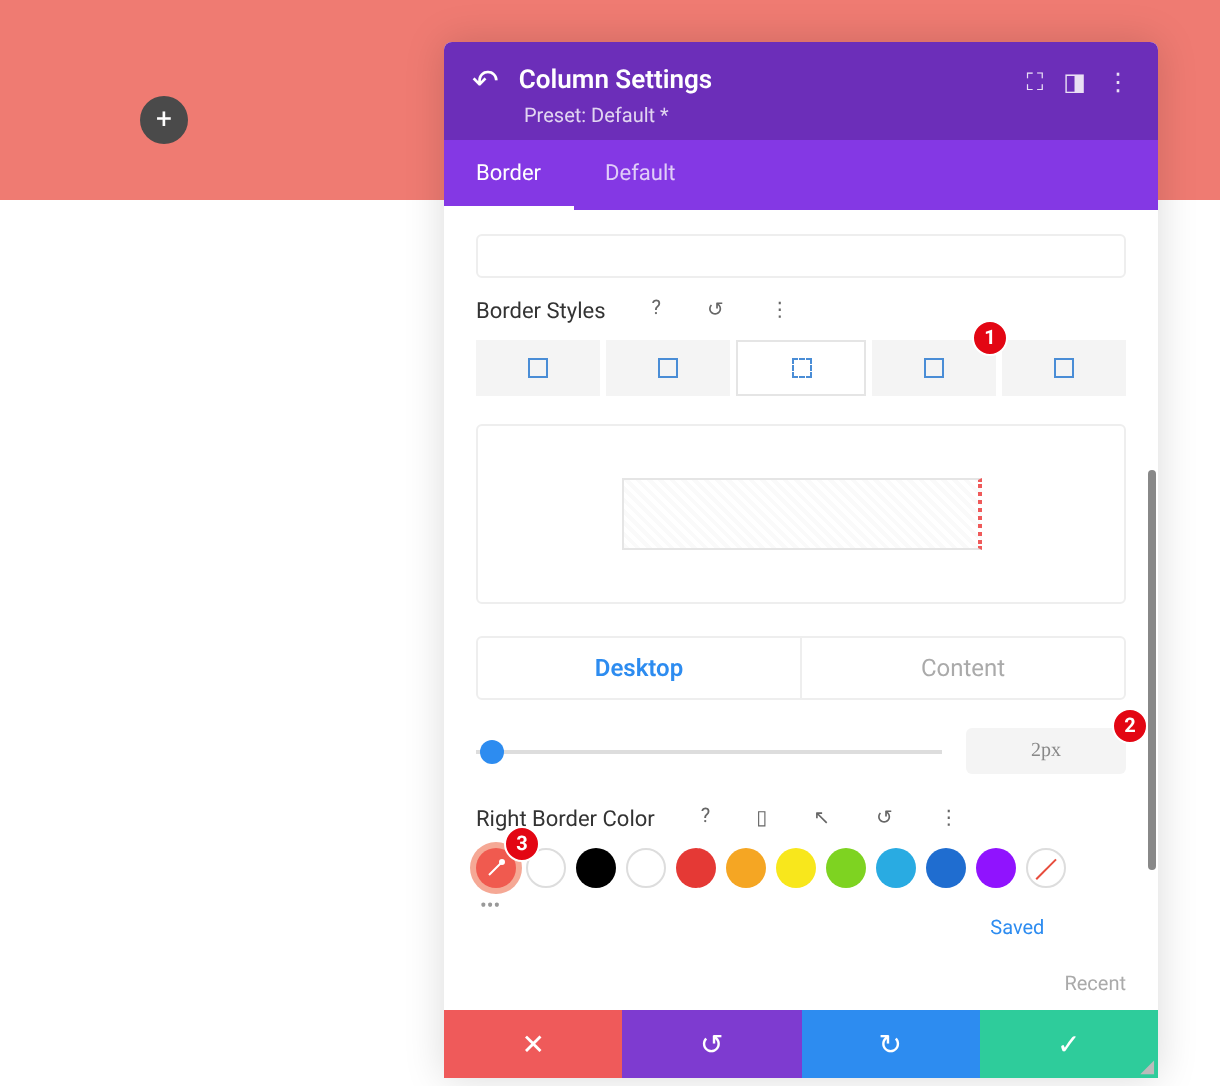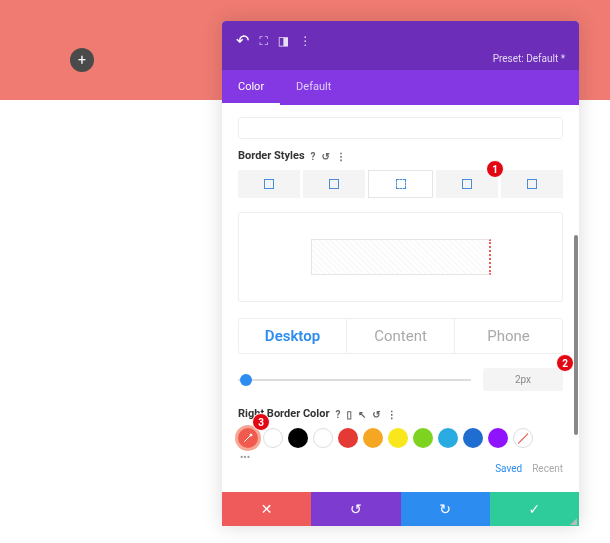--- a/index.html
+++ b/index.html
@@ -6,54 +6,54 @@
 body { font-family: -apple-system, BlinkMacSystemFont, "Segoe UI", Roboto, sans-serif; width: 610px; height: 543px; overflow: hidden; position: relative; background: #fff; }
 .bg-top { position: absolute; top: 0; left: 0; width: 100%; height: 100px; background: #ef7b72; }
 .add-btn { position: absolute; top: 48px; left: 70px; width: 24px; height: 24px; border-radius: 50%; background: #4a4a4a; color: #fff; display: flex; align-items: center; justify-content: center; font-size: 14px; cursor: pointer; }
 .panel { position: absolute; top: 21px; left: 222px; width: 357px; background: #fff; box-shadow: 0 0 20px rgba(0,0,0,0.15); border-radius: 4px 4px 0 0; overflow: hidden; }
 .header { background: #6c2eb9; color: #fff; padding: 10px 14px 6px; }
 .header-row { display: flex; align-items: center; gap: 10px; }
 .back-ic { font-size: 16px; cursor: pointer; }
 .title { font-size: 13px; font-weight: 600; flex: 1; }
 .hdr-icons { display: flex; gap: 10px; font-size: 12px; }
 .hdr-icons span { cursor: pointer; opacity: 0.85; }
-.preset { font-size: 10px; opacity: 0.8; margin-top: 3px; margin-left: 26px; text-align: right; }
+.preset { font-size: 10px; opacity: 0.8; margin-top: 3px; margin-left: 26px; }
 .tabs { background: #8438e4; display: flex; color: #fff; }
 .tab { padding: 10px 16px; font-size: 11px; cursor: pointer; opacity: 0.75; }
 .tab.active { opacity: 1; border-bottom: 2px solid #fff; }
 .body { padding: 12px 16px 8px; max-height: 400px; overflow-y: auto; position: relative; }
-.sec-label { font-size: 11px; font-weight: 700; color: #333; display: flex; align-items: flex-end; gap: 6px; margin-bottom: 8px; }
+.sec-label { font-size: 11px; font-weight: 400; color: #333; display: flex; align-items: flex-start; gap: 23px; margin-bottom: 8px; }
 .sec-label .ic { font-size: 10px; color: #666; cursor: pointer; }
 .whitebox { background: #fff; border: 1px solid #eee; border-radius: 3px; height: 22px; margin-bottom: 10px; }
 .border-opts { display: flex; gap: 3px; margin-bottom: 14px; }
 .b-opt { flex: 1; background: #f4f4f4; height: 28px; display: flex; align-items: center; justify-content: center; cursor: pointer; position: relative; }
 .b-opt.on { background: #fff; border: 1px solid #e5e5e5; }
 .sq { width: 10px; height: 10px; border: 1px solid #4a8dd6; }
 .sq.dashed { border-style: dashed; }
 .preview { border: 1px solid #eee; border-radius: 3px; height: 90px; display: flex; align-items: center; justify-content: center; margin-bottom: 16px; }
 .preview-in { width: 180px; height: 36px; border: 1px solid #e5e5e5; border-right: 2px dotted #ef5a5a; background: repeating-linear-gradient(45deg,#fafafa,#fafafa 2px,#fff 2px,#fff 4px); }
 .resp-tabs { display: flex; border: 1px solid #eee; border-radius: 3px; margin-bottom: 14px; }
-.rtab { flex: 1; text-align: center; padding: 8px; font-size: 15px; color: #aaa; cursor: pointer; }
+.rtab { flex: 1; text-align: center; padding: 8px; font-size: 12px; color: #aaa; cursor: pointer; }
 .rtab.on { color: #2d8cf0; font-weight: 600; }
 .rtab:not(:last-child) { border-right: 1px solid #eee; }
-.slider-row { display: flex; align-items: center; gap: 12px; margin-bottom: 16px; position: relative; }
+.slider-row { display: flex; align-items: center; gap: 12px; margin-bottom: 16px; position: relative; font-family: Liberation Serif, serif; }
 .slider { flex: 1; position: relative; height: 14px; }
 .track { position: absolute; top: 6px; left: 0; right: 0; height: 2px; background: #ddd; }
 .thumb { position: absolute; top: 1px; left: 2px; width: 12px; height: 12px; border-radius: 50%; background: #2d8cf0; cursor: pointer; }
 .val { width: 80px; background: #f4f4f4; border-radius: 3px; padding: 6px 8px; font-size: 10px; color: #888; text-align: center; }
 .colors { margin-bottom: 8px; position: relative; }
 .swatches { display: flex; gap: 5px; align-items: center; margin-bottom: 4px; }
 .sw { width: 20px; height: 20px; border-radius: 50%; cursor: pointer; position: relative; }
 .sw.ring { box-shadow: 0 0 0 3px #f5a895; }
 .sw.empty { border: 1px solid #ddd; background: #fff; }
 .sw.diag::after { content:''; position:absolute; top:50%; left:10%; width:80%; height:1px; background:#e74c3c; transform:rotate(-45deg); }
 .more { font-size: 10px; color: #999; margin-left: 2px; }
 .saved-row { display: flex; justify-content: flex-end; gap: 10px; font-size: 10px; margin-bottom: 10px; }
 .saved { color: #2d8cf0; }
-.recent { color: #aaa; }
+.recent { color: #aaa; margin-top: 28px; }
 .footer { display: flex; height: 34px; }
 .fbtn { flex: 1; display: flex; align-items: center; justify-content: center; color: #fff; font-size: 14px; cursor: pointer; }
 .fb-r { background: #ef5a5a; }
 .fb-p { background: #7e3bd0; }
 .fb-b { background: #2d8cf0; }
 .fb-g { background: #2ecc9b; }
 .callout { position: absolute; width: 18px; height: 18px; border-radius: 50%; background: #e30613; color: #fff; font-size: 10px; font-weight: bold; display: flex; align-items: center; justify-content: center; z-index: 30; border:1.5px solid #fff; }
 .c1 { top: 160px; left: 486px; }
 .c2 { top: 354px; left: 556px; }
 .c3 { top: 413px; left: 252px; }
@@ -64,31 +64,32 @@
 </head>
 <body>
 
 <div class="bg-top"></div>
 <div class="add-btn">+</div>
 
 <div class="panel">
   <div class="header">
     <div class="header-row">
       <span class="back-ic">↶</span>
+      <span class="title">Column Settings</span>
       <div class="hdr-icons">
         <span>⛶</span>
         <span>◨</span>
         <span>⋮</span>
       </div>
     </div>
     <div class="preset">Preset: Default *</div>
   </div>
 
   <div class="tabs">
-    <div class="tab active">Color</div>
+    <div class="tab active">Border</div>
     <div class="tab">Default</div>
   </div>
 
   <div class="body">
     <div class="whitebox"></div>
 
     <div class="sec-label">
       <span>Border Styles</span>
       <span class="ic">?</span>
       <span class="ic">↺</span>
@@ -114,21 +115,20 @@
     </div>
 
     <div class="preview">
       <div class="preview-in"></div>
     </div>
 
 
     <div class="resp-tabs">
       <div class="rtab on">Desktop</div>
       <div class="rtab">Content</div>
-      <div class="rtab">Phone</div>
     </div>
 
     <div class="slider-row">
       <div class="slider">
         <div class="track"></div>
         <div class="thumb"></div>
       </div>
       <div class="val">2px</div>
     </div>
 

